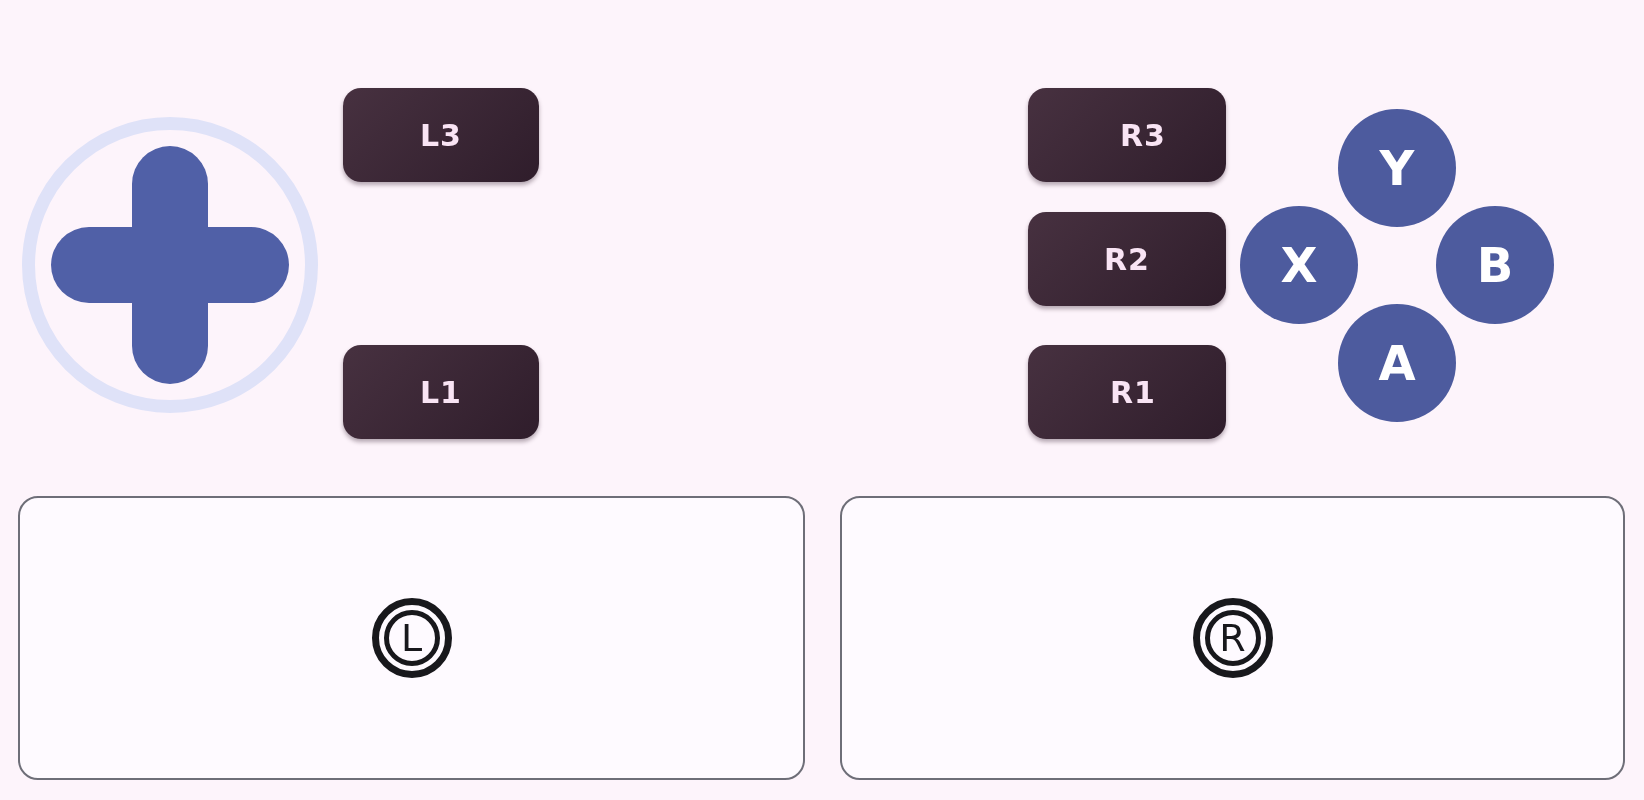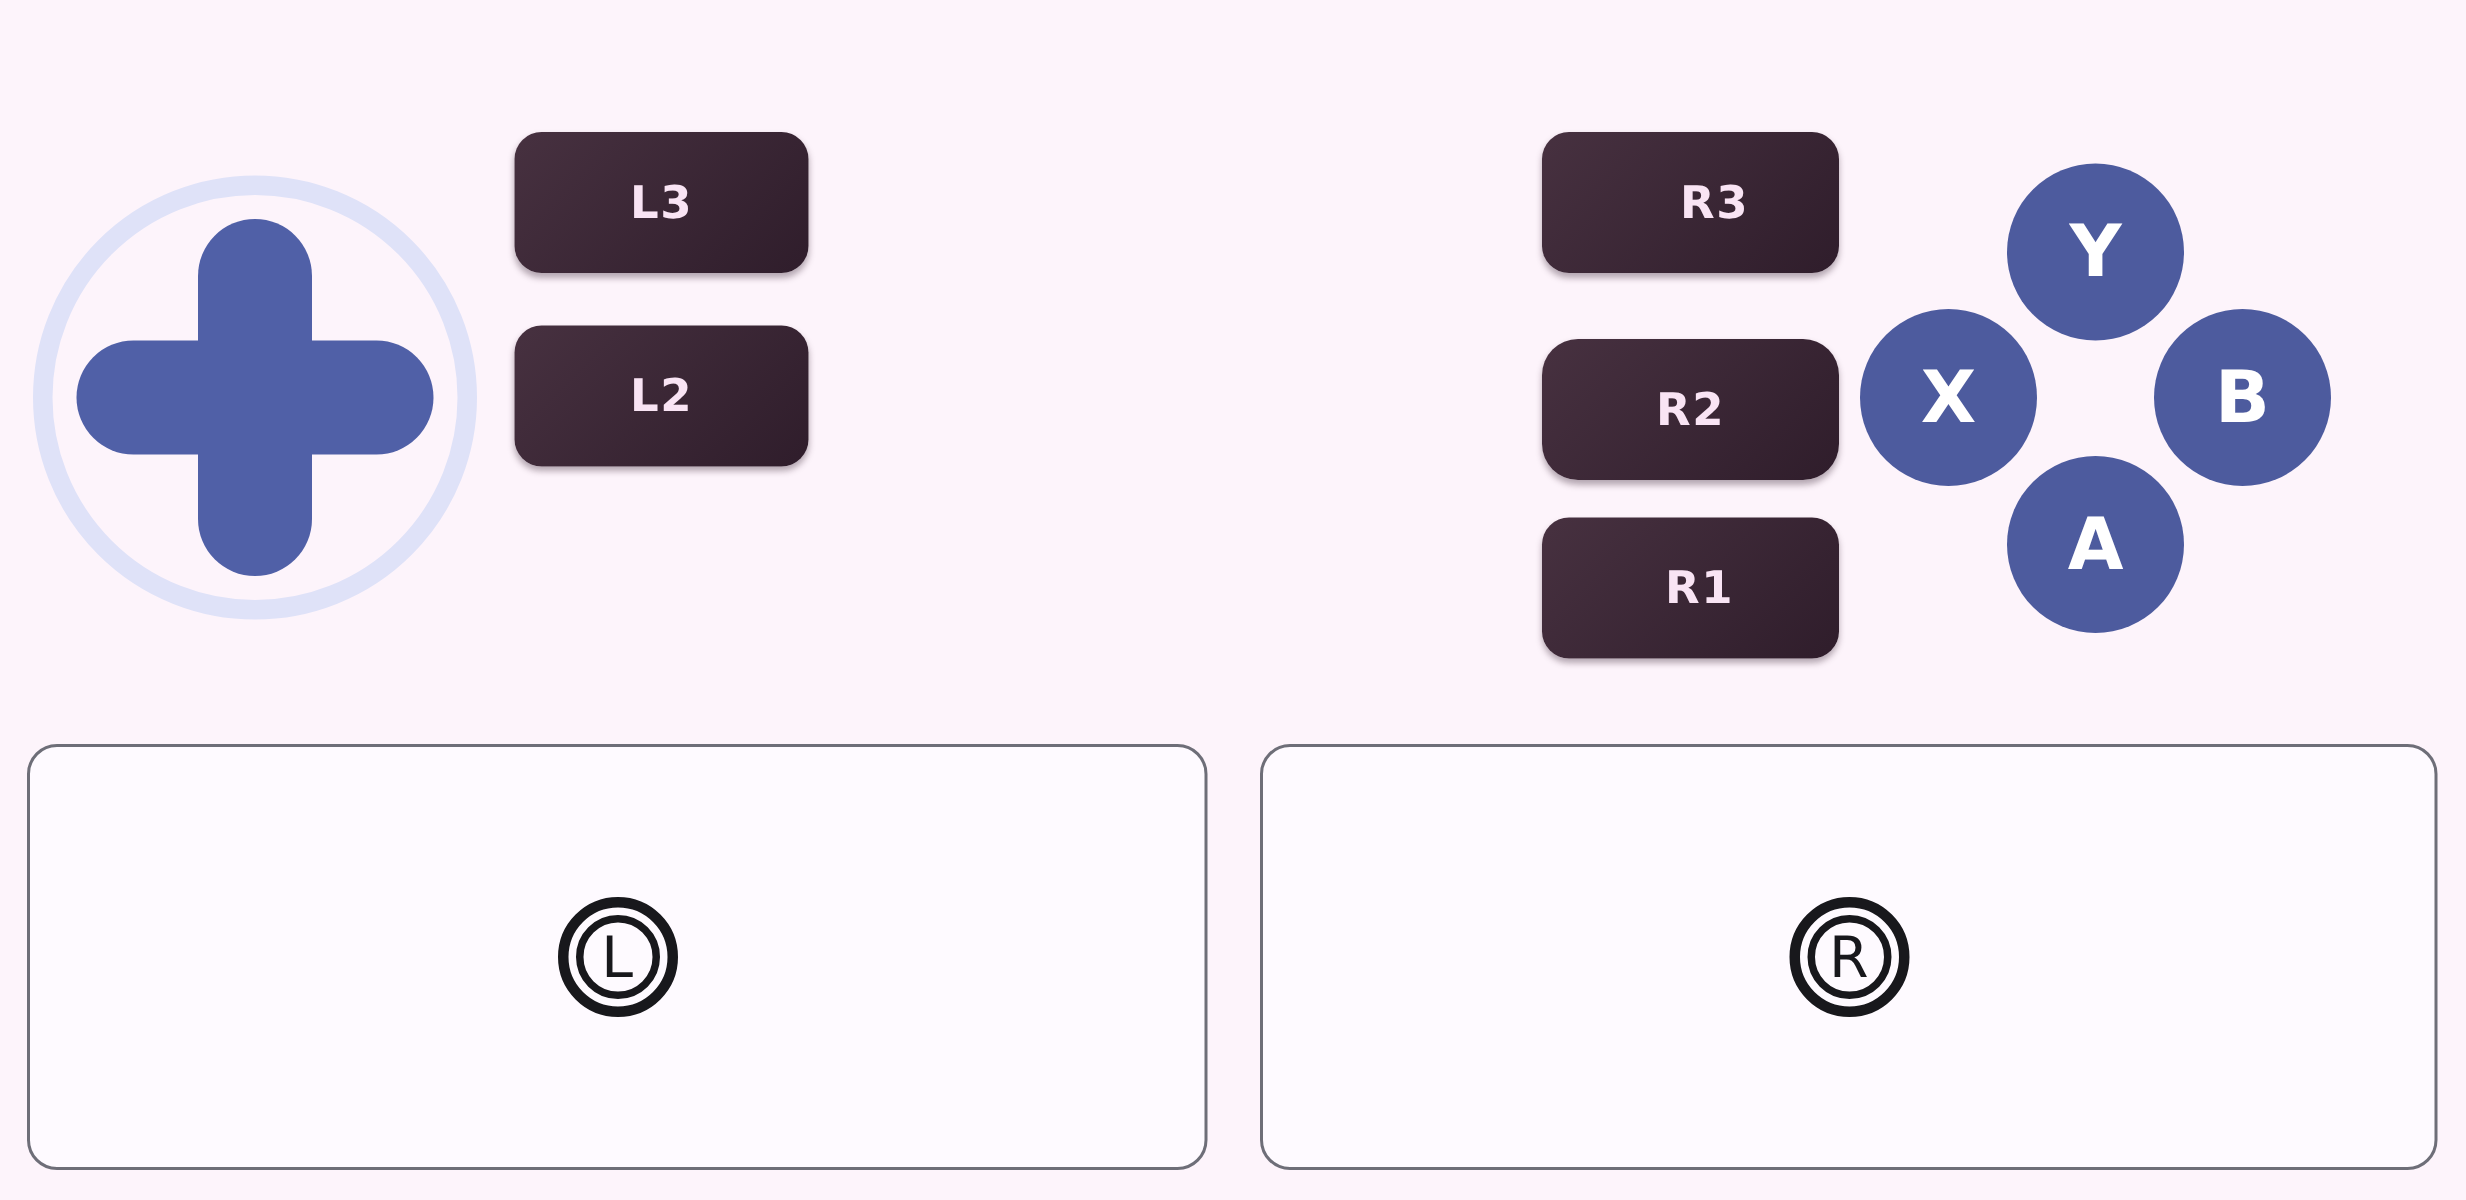--- a/index.html
+++ b/index.html
@@ -38,21 +38,21 @@
   }
   .btn.system{
     background:linear-gradient(135deg,var(--system-grad-start,#3a4150),var(--system-grad-end,#262c38));
     color:var(--system-text,#edeff5);
     font-size:30px;
     box-shadow:0 3px 4px rgba(22,27,38,.35);
   }
   .btn-l3,.btn-l2,.btn-l1{left:343px;width:196px;height:94px;}
   .btn-l3{top:88px;}  .btn-l2{top:217px;}  .btn-l1{top:345px;}
   .btn-r3,.btn-r2,.btn-r1{left:1028px;width:198px;height:94px;}
-  .btn-r3{top:88px;padding-left:32px;}  .btn-r2{top:226px;border-radius:24px;}  .btn-r1{top:345px;padding-left:12px;}
+  .btn-r3{top:88px;padding-left:32px;}  .btn-r2{top:212px;}  .btn-r1{top:345px;padding-left:12px;}
   .btn-mode{left:605px;top:85px;width:357px;height:163px;}
   .btn-select{left:605px;top:280px;width:163px;height:159px;}
   .btn-start{left:799px;top:280px;width:163px;height:159px;}
   
   .face-btn{
     position:absolute;width:118px;height:118px;border-radius:50%;
     background:var(--face-button,#4d5b9e);
     color:var(--face-button-text,#ffffff);
     display:flex;align-items:center;justify-content:center;
     font-size:48px;font-weight:bold;
@@ -90,21 +90,21 @@
 
 <div class="stage">
 
   <div class="dpad">
     <div class="dpad-ring"></div>
     <div class="dpad-arm vertical"></div>
     <div class="dpad-arm horizontal"></div>
   </div>
 
   <div class="btn shoulder btn-l3">L3</div>
-  <div class="btn shoulder btn-l2">L2</div>
+  <div class="btn shoulder btn-l1">L1</div>
 
 
   <div class="btn shoulder btn-r3">R3</div>
   <div class="btn shoulder btn-r2">R2</div>
   <div class="btn shoulder btn-r1">R1</div>
 
   <div class="face-btn face-y">Y</div>
   <div class="face-btn face-x">X</div>
   <div class="face-btn face-b">B</div>
   <div class="face-btn face-a">A</div>

